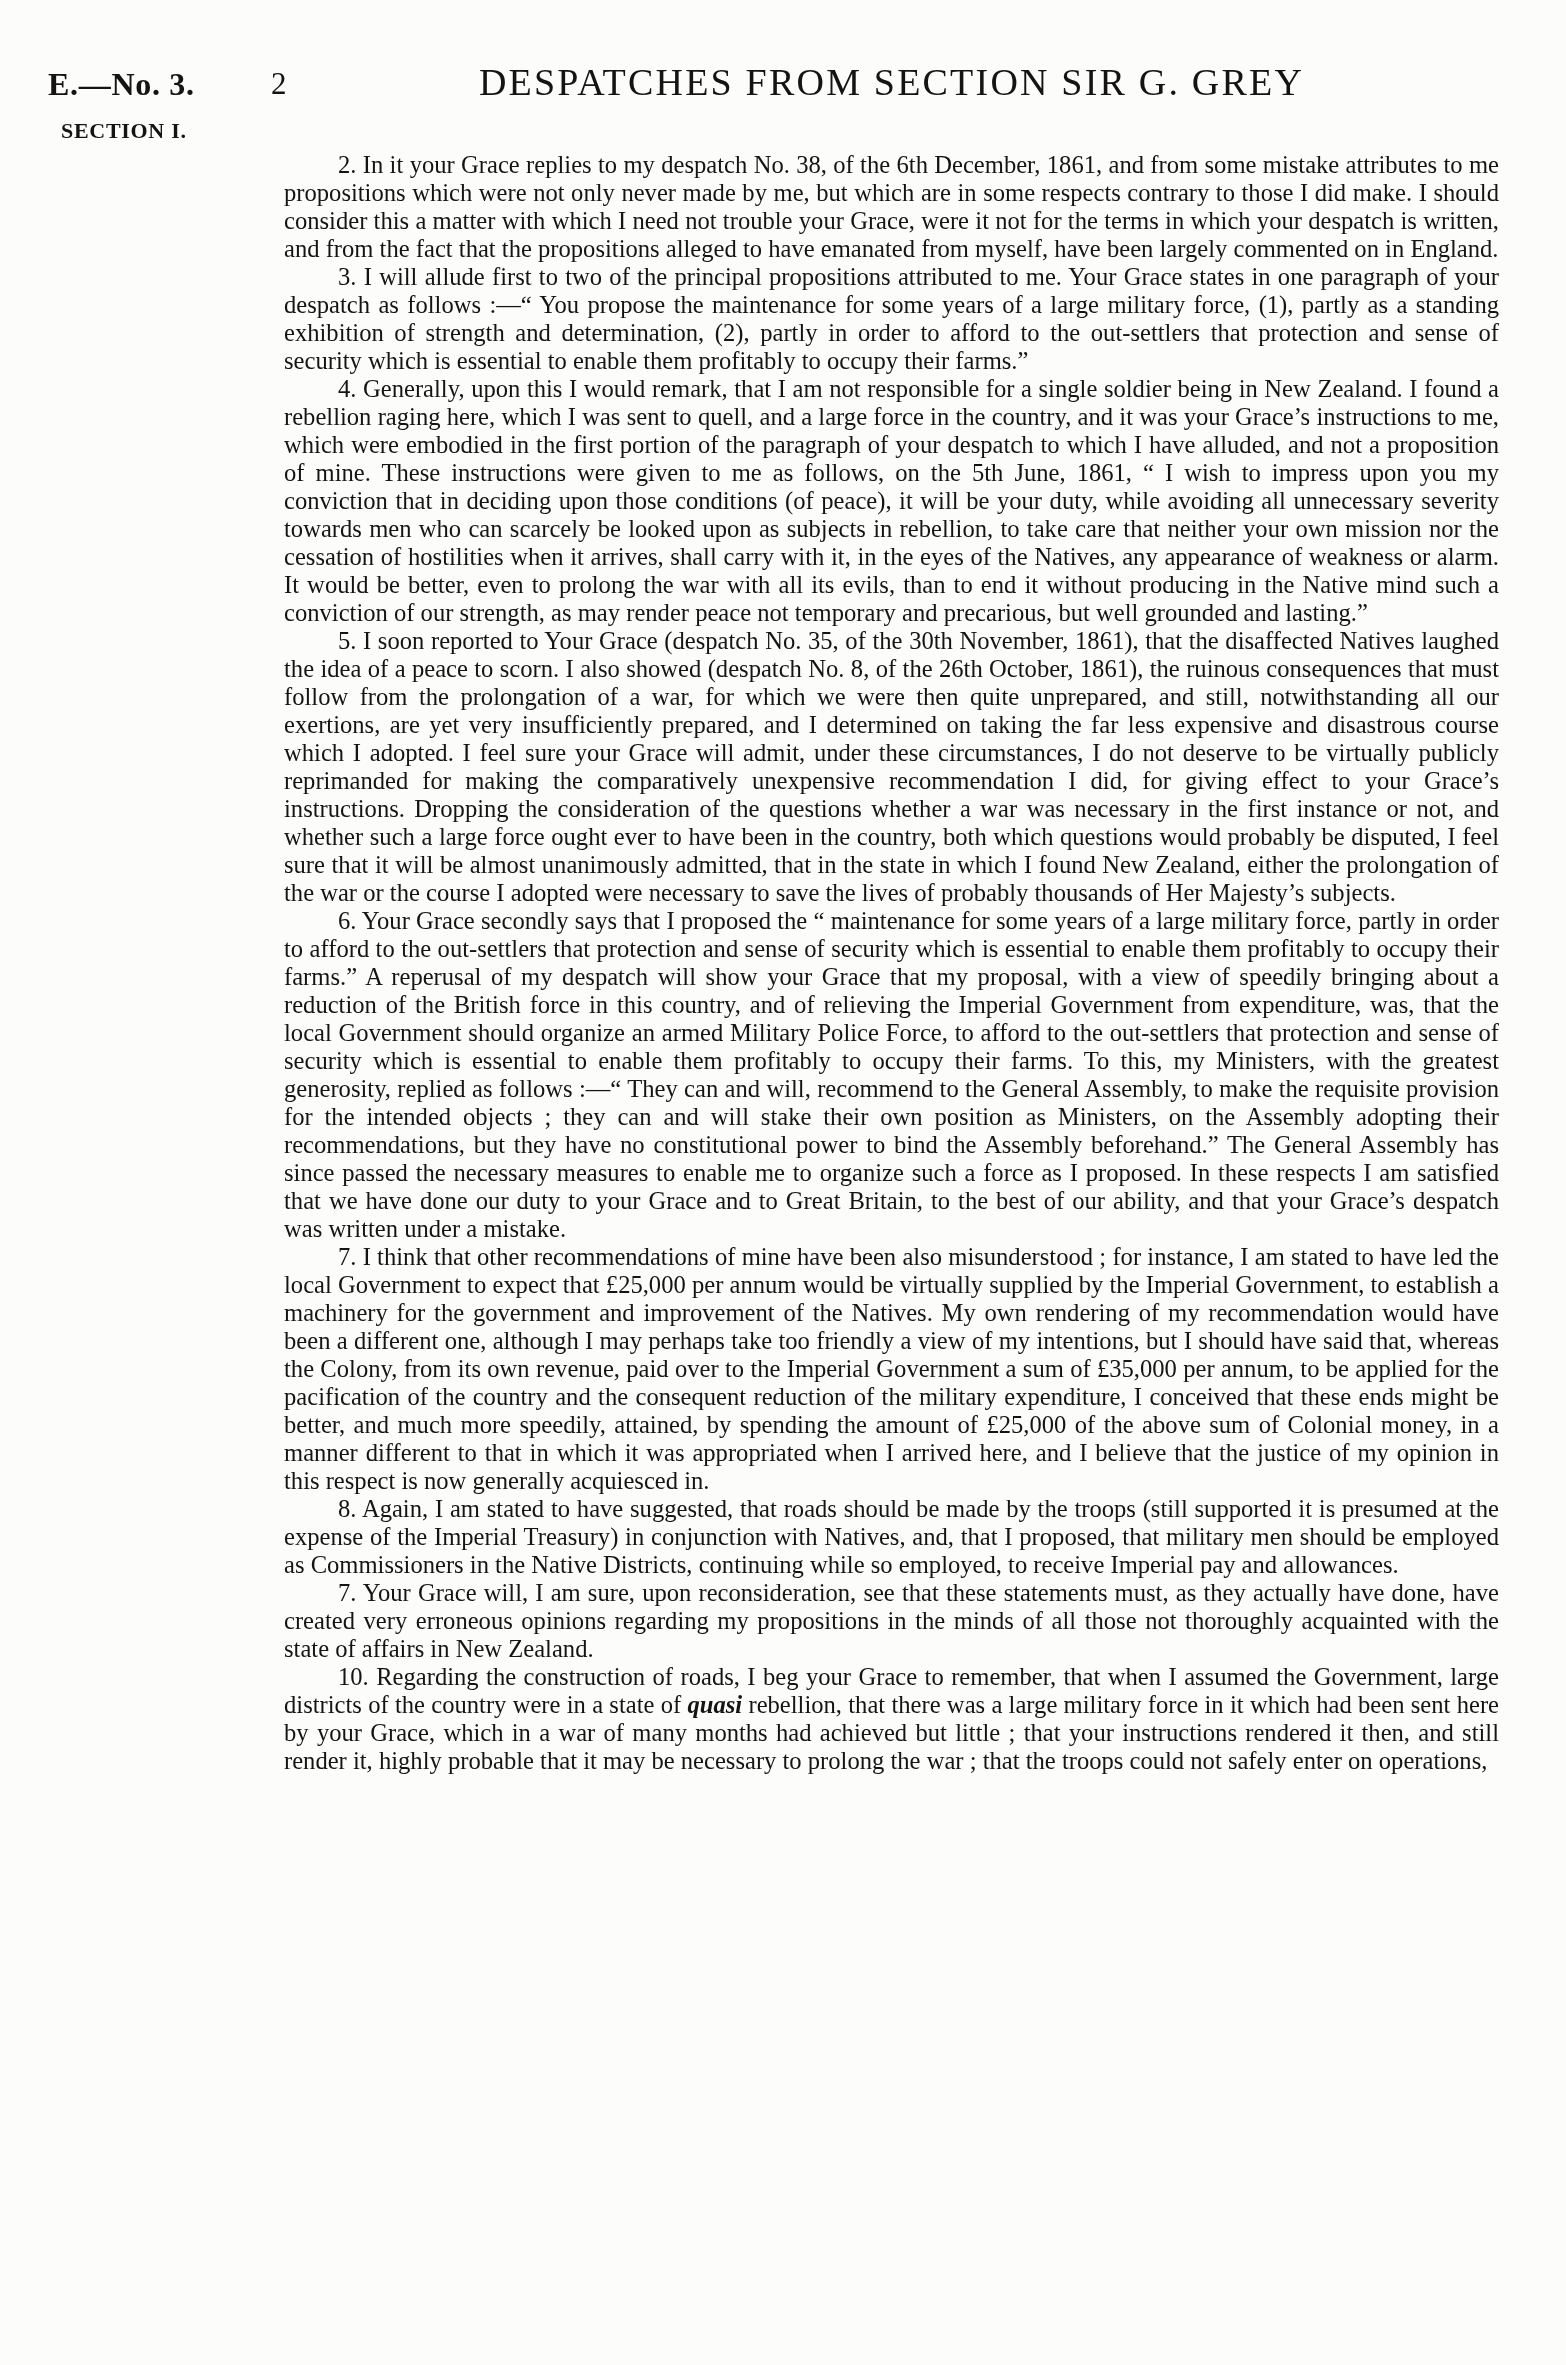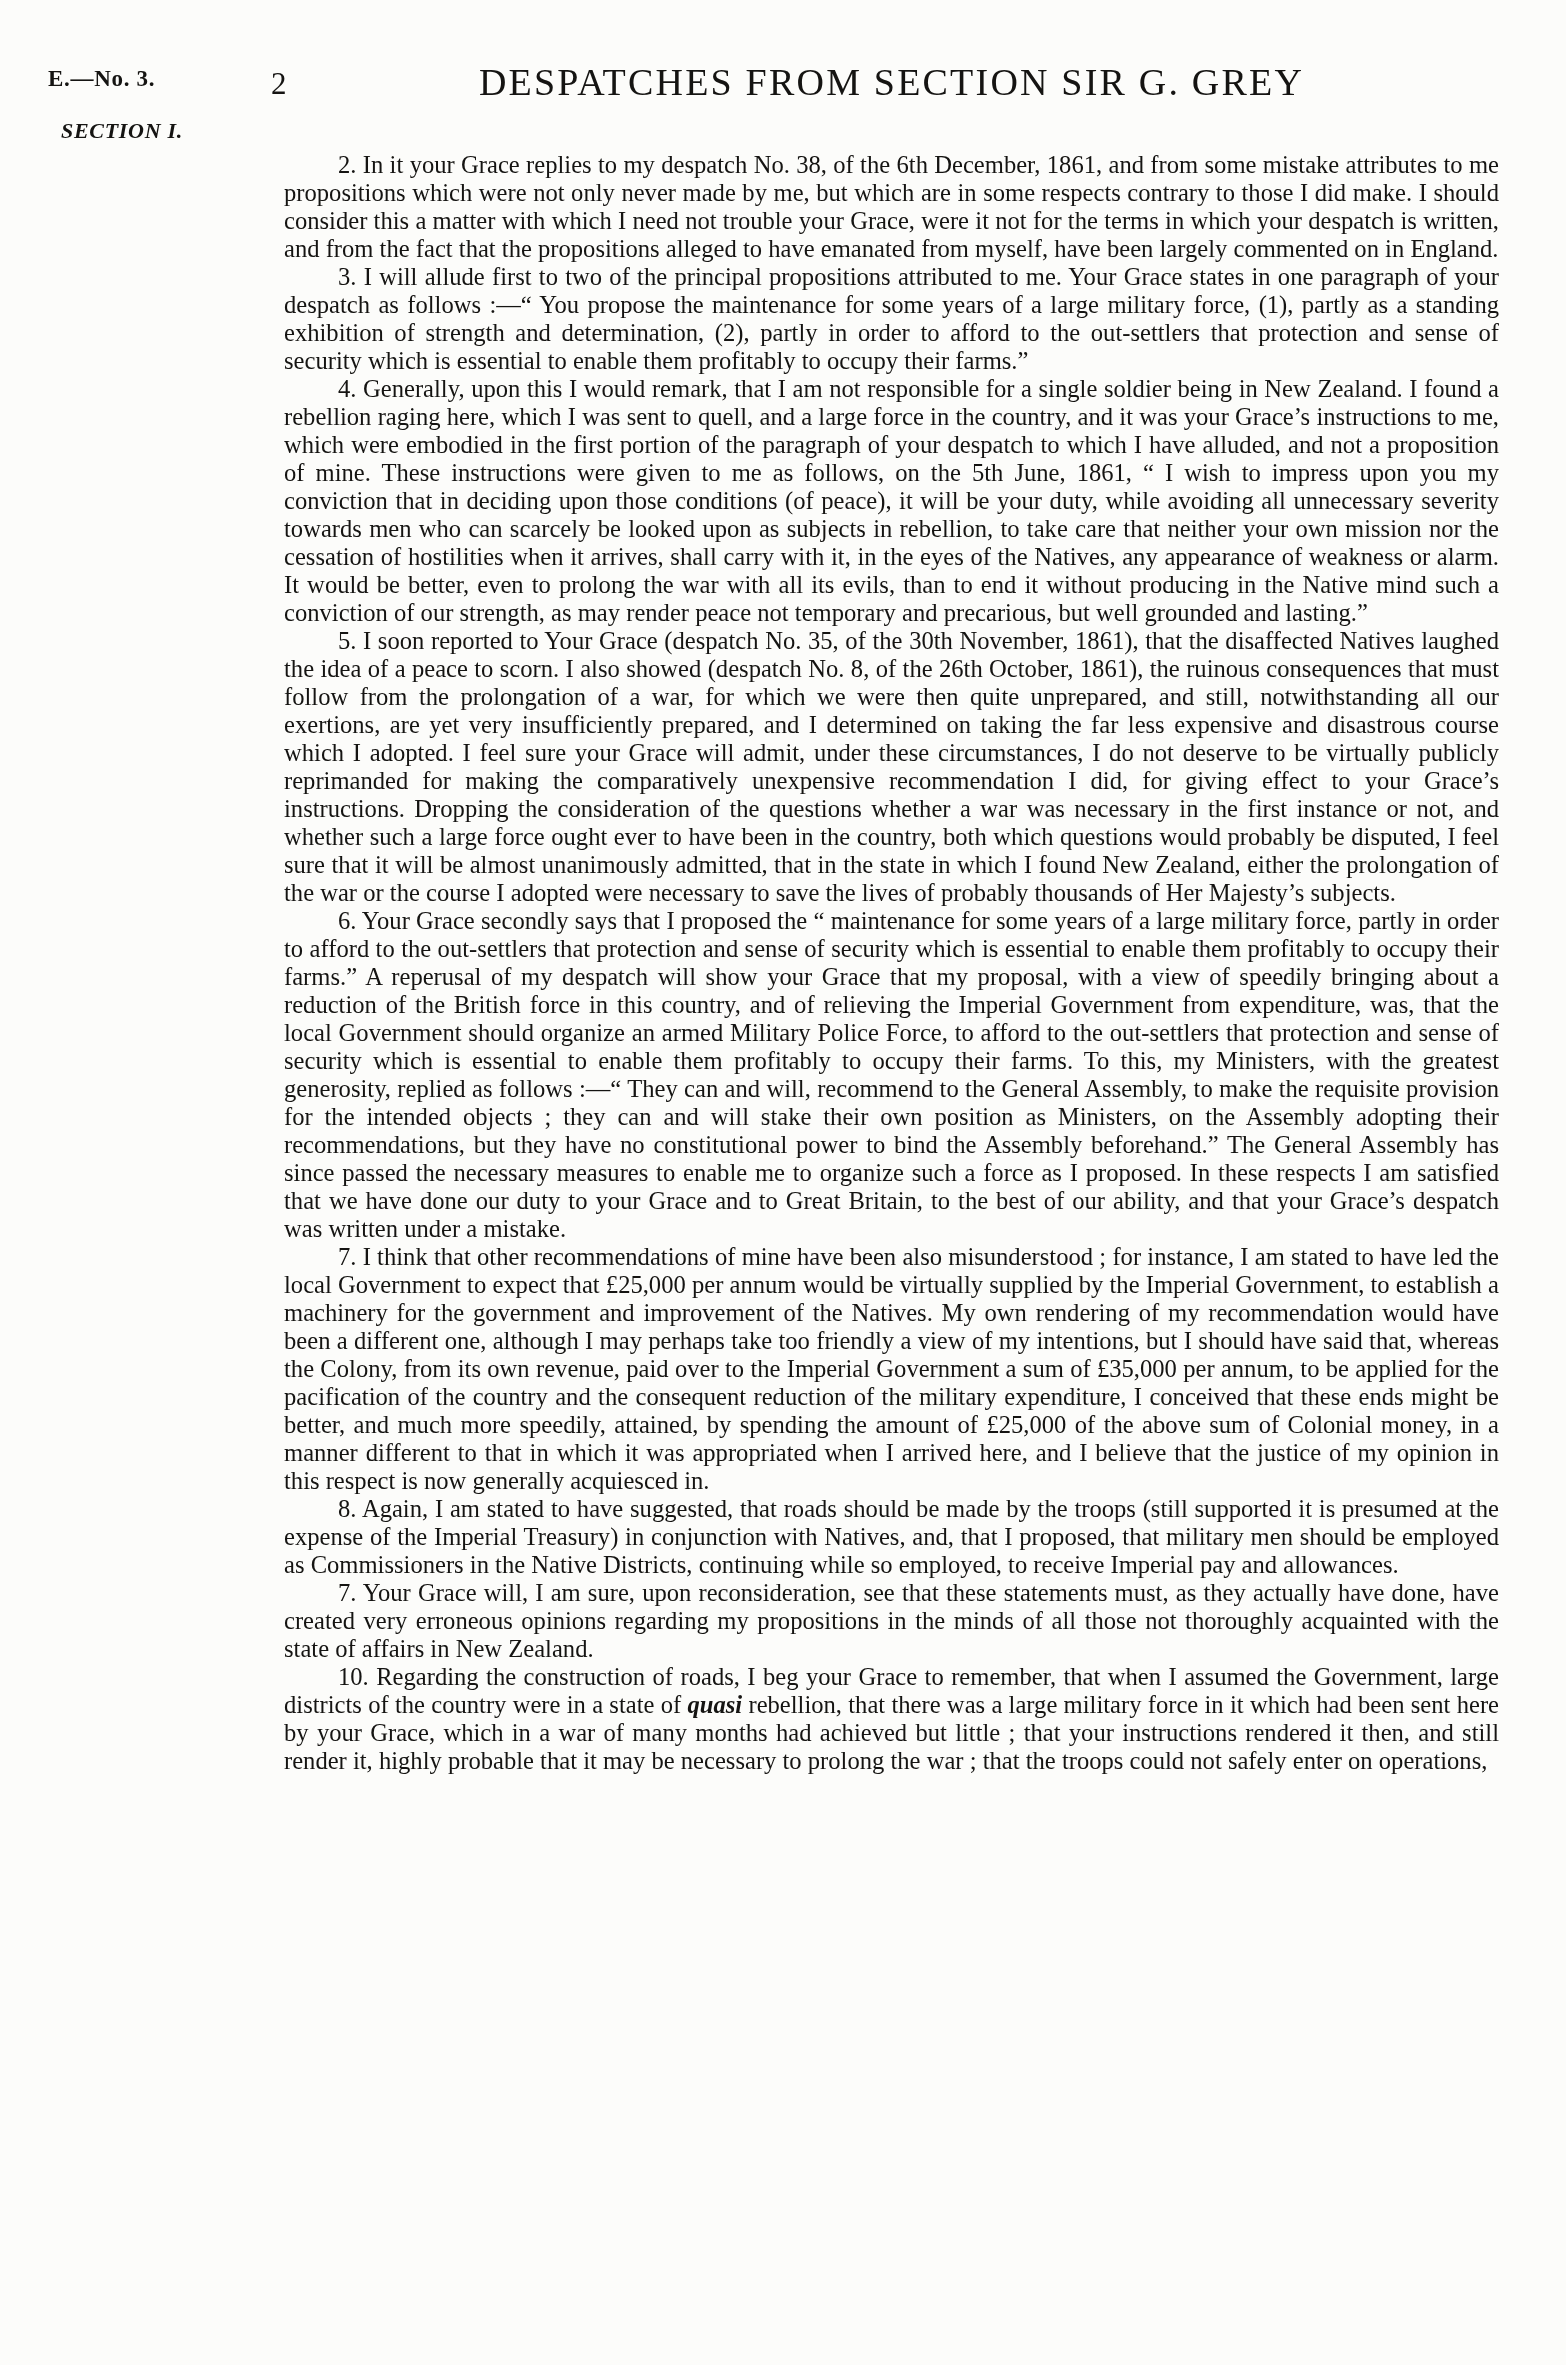--- a/index.html
+++ b/index.html
@@ -12,32 +12,31 @@
     font-family: "Liberation Serif", "DejaVu Serif", serif;
     position: relative;
     overflow: hidden;
   }
   .page { position: absolute; inset: 0; }
 
   .series {
     position: absolute;
     left: 48px; top: 66px;
     font-weight: bold;
-    font-size: 23px;
+    font-size: 32px;
     letter-spacing: 0.7px;
     white-space: nowrap;
   }
   .section {
     position: absolute;
     left: 61px; top: 118px;
     font-weight: bold;
     font-size: 22px;
     letter-spacing: 0.7px;
     white-space: nowrap;
-    font-style: italic;
   }
   .pagenum {
     position: absolute;
     left: 271px; top: 66px;
     font-size: 31px;
   }
   .title {
     position: absolute;
     left: 284px; top: 60px;
     width: 1215px;

